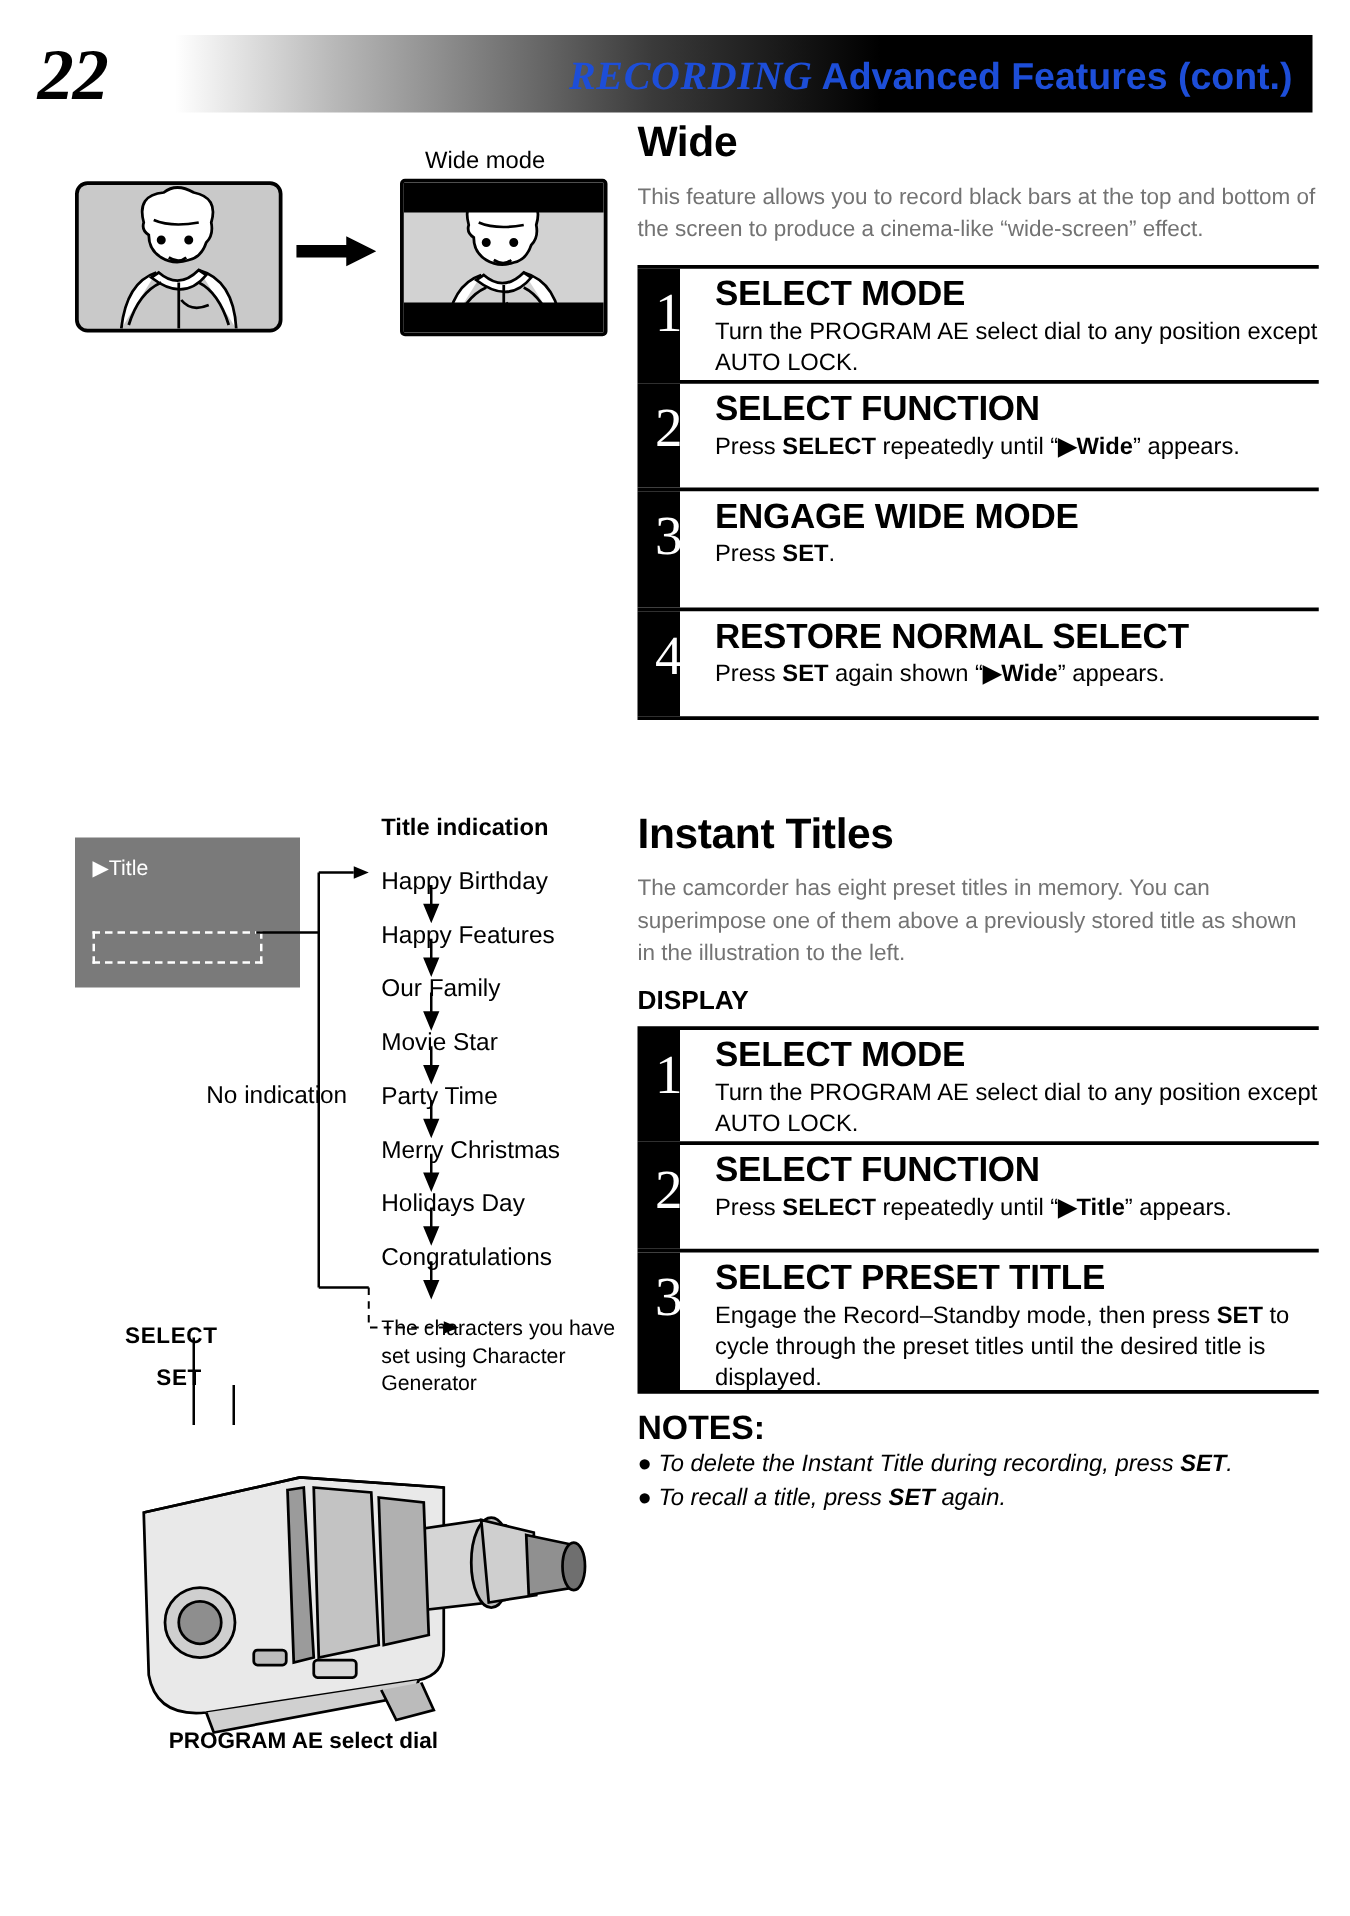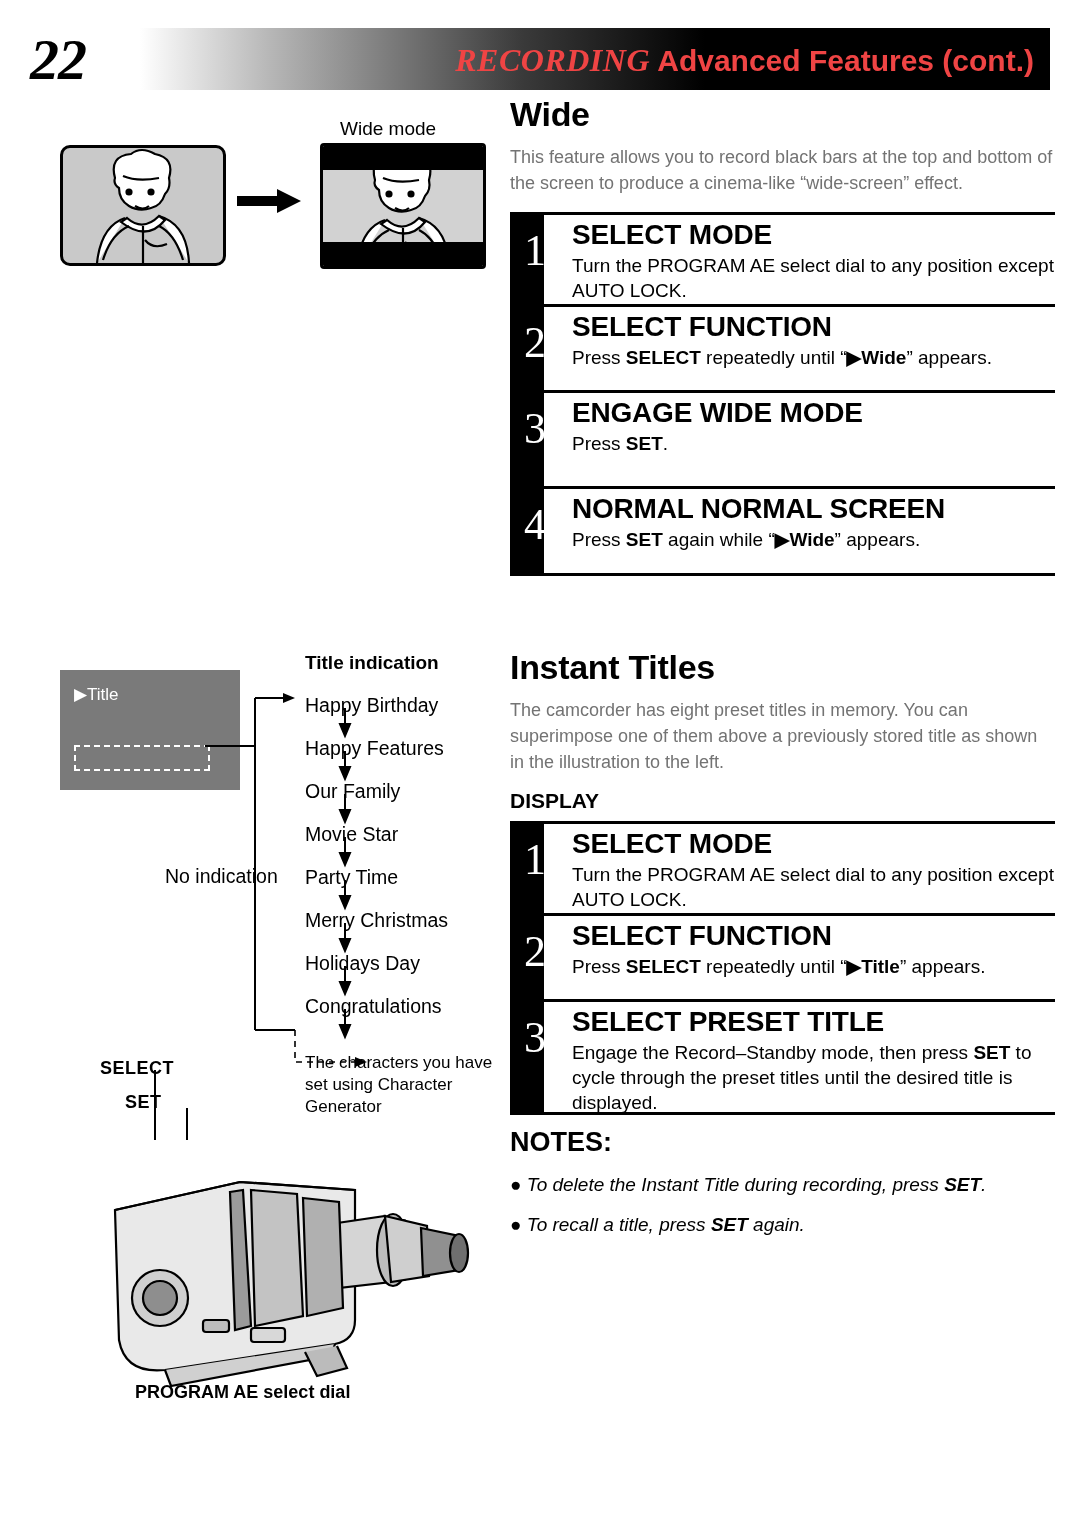--- a/index.html
+++ b/index.html
@@ -20,21 +20,21 @@
     background:linear-gradient(to right,#ffffff 0%, #b8b8b8 14%, #3a3a3a 42%, #000000 62%, #000000 100%);
   }
   .page-num {
     position:absolute; left:0px; top:-2px;
     font-family:"Liberation Serif", serif;
     font-style:italic; font-weight:bold; font-size:58px; letter-spacing:-1px;
     color:#000; z-index:5;
   }
   .hdr-text {
     position:absolute; right:16px; top:14px;
-    color:#ef4444; font-size:30px; font-weight:bold;
+    color:#1d4ed8; font-size:30px; font-weight:bold;
     white-space:nowrap;
   }
   .hdr-text .ital {
     font-family:"Liberation Serif", serif;
     font-style:italic; font-weight:bold; font-size:32px; letter-spacing:0.5px;
   }
 
   
   .body-text {
     font-size:18px; line-height:26px; color:#737373;
@@ -82,21 +82,21 @@
     position:absolute; left:0px; top:0; width:34px; bottom:0; background:#000;
   }
   .step-head {
     font-size:28px; font-weight:bold; letter-spacing:-0.2px;
     margin:0 0 2px 0; padding-top:4px;
   }
   .step-body { font-size:19px; line-height:25px; }
   .kw { font-weight:bold; }
 
   .notes-head { font-size:27px; font-weight:bold; letter-spacing:0px; margin-top:12px;}
-  .note-line { font-size:19px; font-style:italic; line-height:27px;margin-top:13px; }
+  .note-line { font-size:19px; font-style:italic; line-height:27px; }
   .bullet { font-style:normal; }
 
   .display-head { font-size:21px; font-weight:bold; margin-top:14px; }
 
   
   .title-diagram { position:absolute; left:55px; top:660px; width:440px; height:480px; }
   .tv-box {
     position:absolute; left:5px; top:10px; width:180px; height:120px;
     background:#7a7a7a;
   }
@@ -210,23 +210,23 @@
         <div class="step-num" style="color:#fff;">3</div>
         <div class="step-head">ENGAGE WIDE MODE</div>
         <div class="step-body">
           <span>Press </span><span class="kw">SET</span><span>.</span>
         </div>
       </div>
 
       <div class="step" style="height:90px;border-bottom:3px solid #000;">
         <div class="blackbar"></div>
         <div class="step-num" style="color:#fff;">4</div>
-        <div class="step-head">NORMAL NORMAL SCREEN</div>
-        <div class="step-body">
-          <span>Press </span><span class="kw">SET</span><span> again while “</span><span class="kw">▶Wide</span><span>” appears.</span>
+        <div class="step-head">RESTORE NORMAL SELECT</div>
+        <div class="step-body">
+          <span>Press </span><span class="kw">SET</span><span> again shown “</span><span class="kw">▶Wide</span><span>” appears.</span>
         </div>
       </div>
 
     </div>
   </div>
 
   <div class="sec-titles">
     <div class="sec-title">Instant Titles</div>
     <div class="body-text" style="margin-top:10px;">The camcorder has eight preset titles in memory. You can superimpose one of them above a previously stored title as shown in the illustration to the left.</div>
     <div class="display-head">DISPLAY</div>

